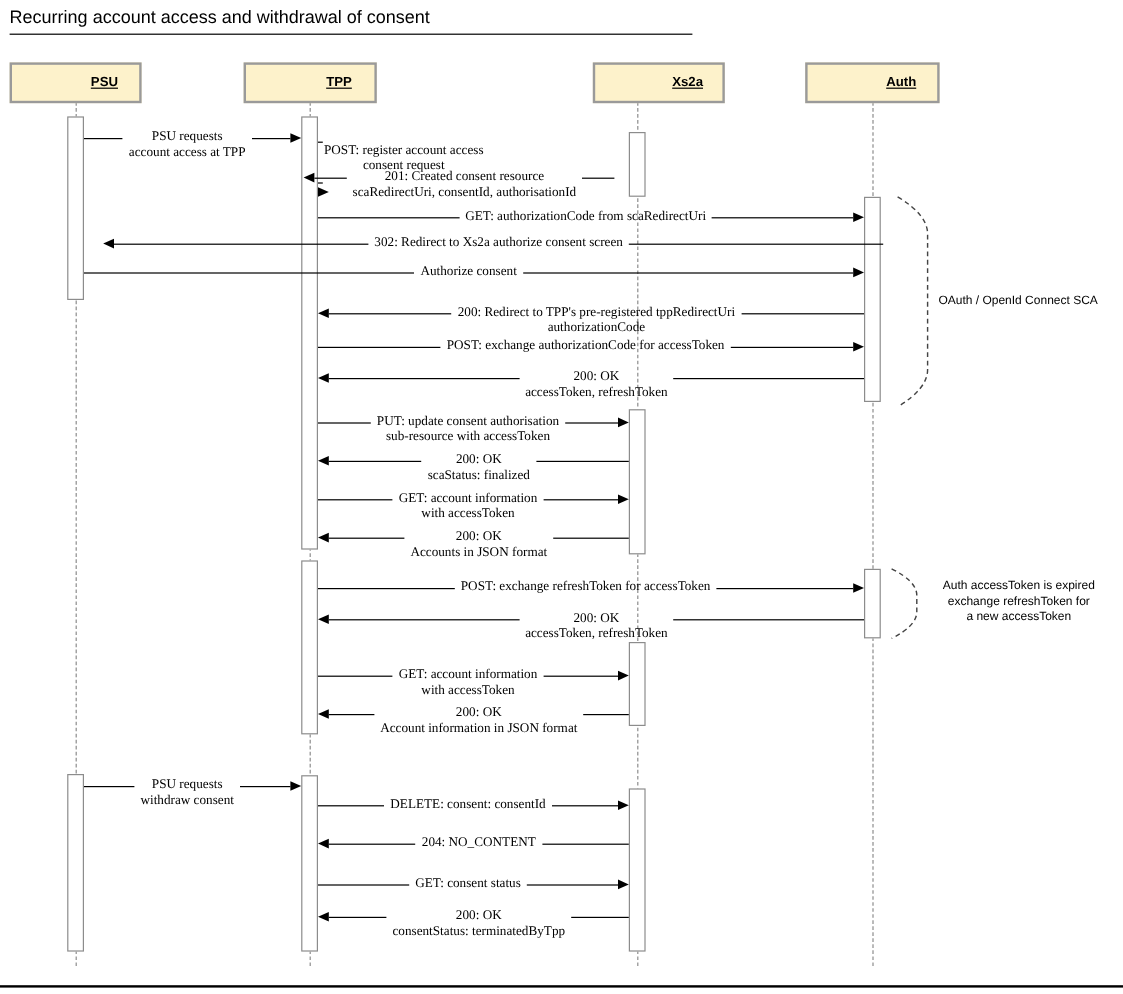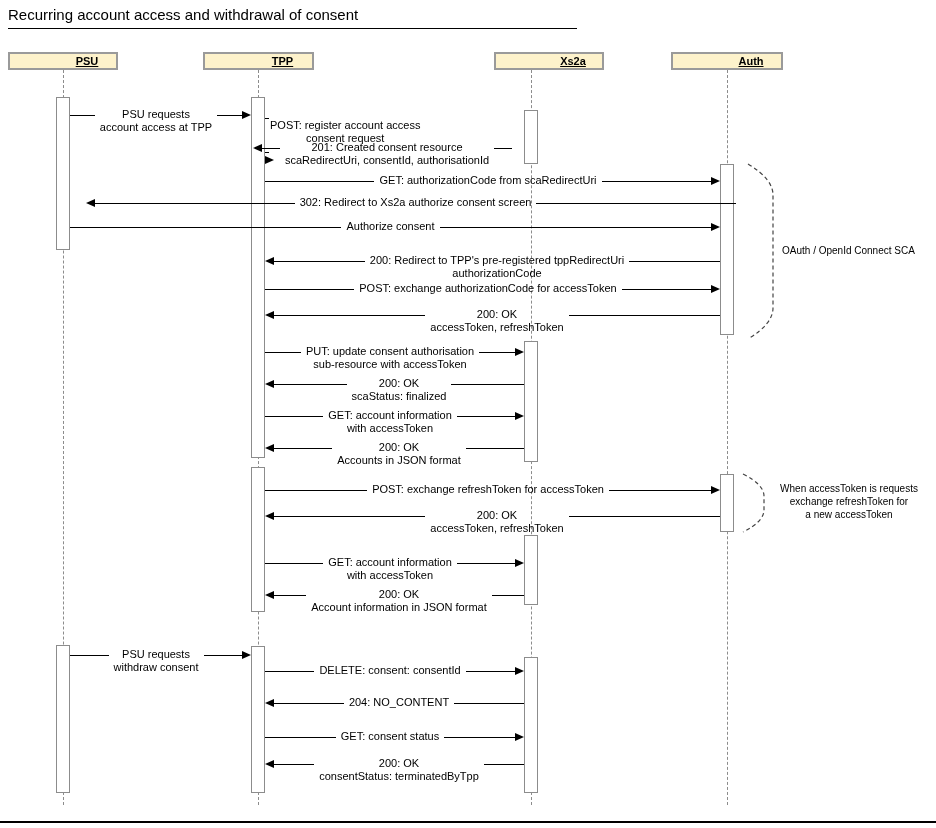--- a/index.html
+++ b/index.html
@@ -1,29 +1,29 @@
 <!DOCTYPE html>
 <html><head>
 <meta charset="utf-8">
 <style>
   html,body{margin:0;padding:0;background:#fff;}
   body{width:936px;height:828px;position:relative;overflow:hidden;
        font-family:"Liberation Sans",sans-serif;color:#000;}
   .title{position:absolute;left:8px;top:6px;font-size:15px;}
   .title-underline{position:absolute;left:8px;top:28px;width:569px;border-top:1px solid #000;}
   .footer-line{position:absolute;left:0;top:821px;width:936px;border-top:2px solid #000;}
-  .actor-box{position:absolute;top:52px;height:18px;background:#FDF2CB;border:2px solid #9a9a9a;
+  .actor-box{position:absolute;top:52px;height:34px;background:#FDF2CB;border:2px solid #9a9a9a;
              box-sizing:border-box;display:flex;align-items:center;justify-content:center;
              font-size:11px;font-weight:bold;text-decoration:underline;z-index:4;padding-left:48px;}
   .lifeline{position:absolute;top:70px;height:735px;width:0;border-left:1px dashed #8c8c8c;z-index:1;}
   .activation{position:absolute;width:14px;background:#fff;border:1px solid #8c8c8c;
               box-sizing:border-box;z-index:2;}
   .msg{position:absolute;display:flex;align-items:flex-start;z-index:3;}
   .seg{flex:1 1 0;height:0;border-top:1px solid #000;margin-top:7px;min-width:4px;}
-  .mlabel{font-size:11px;line-height:13px;text-align:center;padding:0 5px;white-space:nowrap;}
+  .mlabel{font-size:11px;line-height:13px;text-align:center;padding:0 5px;white-space:nowrap;font-family:Liberation Serif, serif;}
   .ah-r{width:0;height:0;border-top:4px solid transparent;border-bottom:4px solid transparent;
         border-left:9px solid #000;margin-top:3px;}
   .ah-l{width:0;height:0;border-top:4px solid transparent;border-bottom:4px solid transparent;
         border-right:9px solid #000;margin-top:3px;}
   .brace{position:absolute;z-index:3;}
   .ann-text{position:absolute;font-size:10px;line-height:13px;z-index:3;}
 </style>
 </head>
 <body>
 
@@ -251,17 +251,17 @@
     <svg width="32" height="177" class="brace" style="left: 747px; top: 163px; position: absolute;">
       <path d="M1,1 Q26,16 26,32 L26,145 Q26,161 1,176" fill="none" stroke="#444" stroke-width="1.2" stroke-dasharray="4,3"></path>
     </svg>
     <div class="ann-text" style="left: 782px; top: 244px; width: 150px; text-align: left;">
       <div>OAuth / OpenId Connect SCA</div>
     </div>
     <svg width="28" height="60" class="brace" style="left: 742px; top: 473px; position: absolute;">
       <path d="M1,1 Q22,11.538461538461538 22,23.076923076923077 L22,36.92307692307692 Q22,48.46153846153846 1,59" fill="none" stroke="#444" stroke-width="1.2" stroke-dasharray="4,3"></path>
     </svg>
     <div class="ann-text" style="left: 770px; top: 482px; width: 158px; text-align: center;">
-      <div>When accessToken is requests</div>
+      <div>Auth accessToken is expired</div>
       <div>exchange refreshToken for</div>
       <div>a new accessToken</div>
     </div>
   </div>
 
 </body></html>

